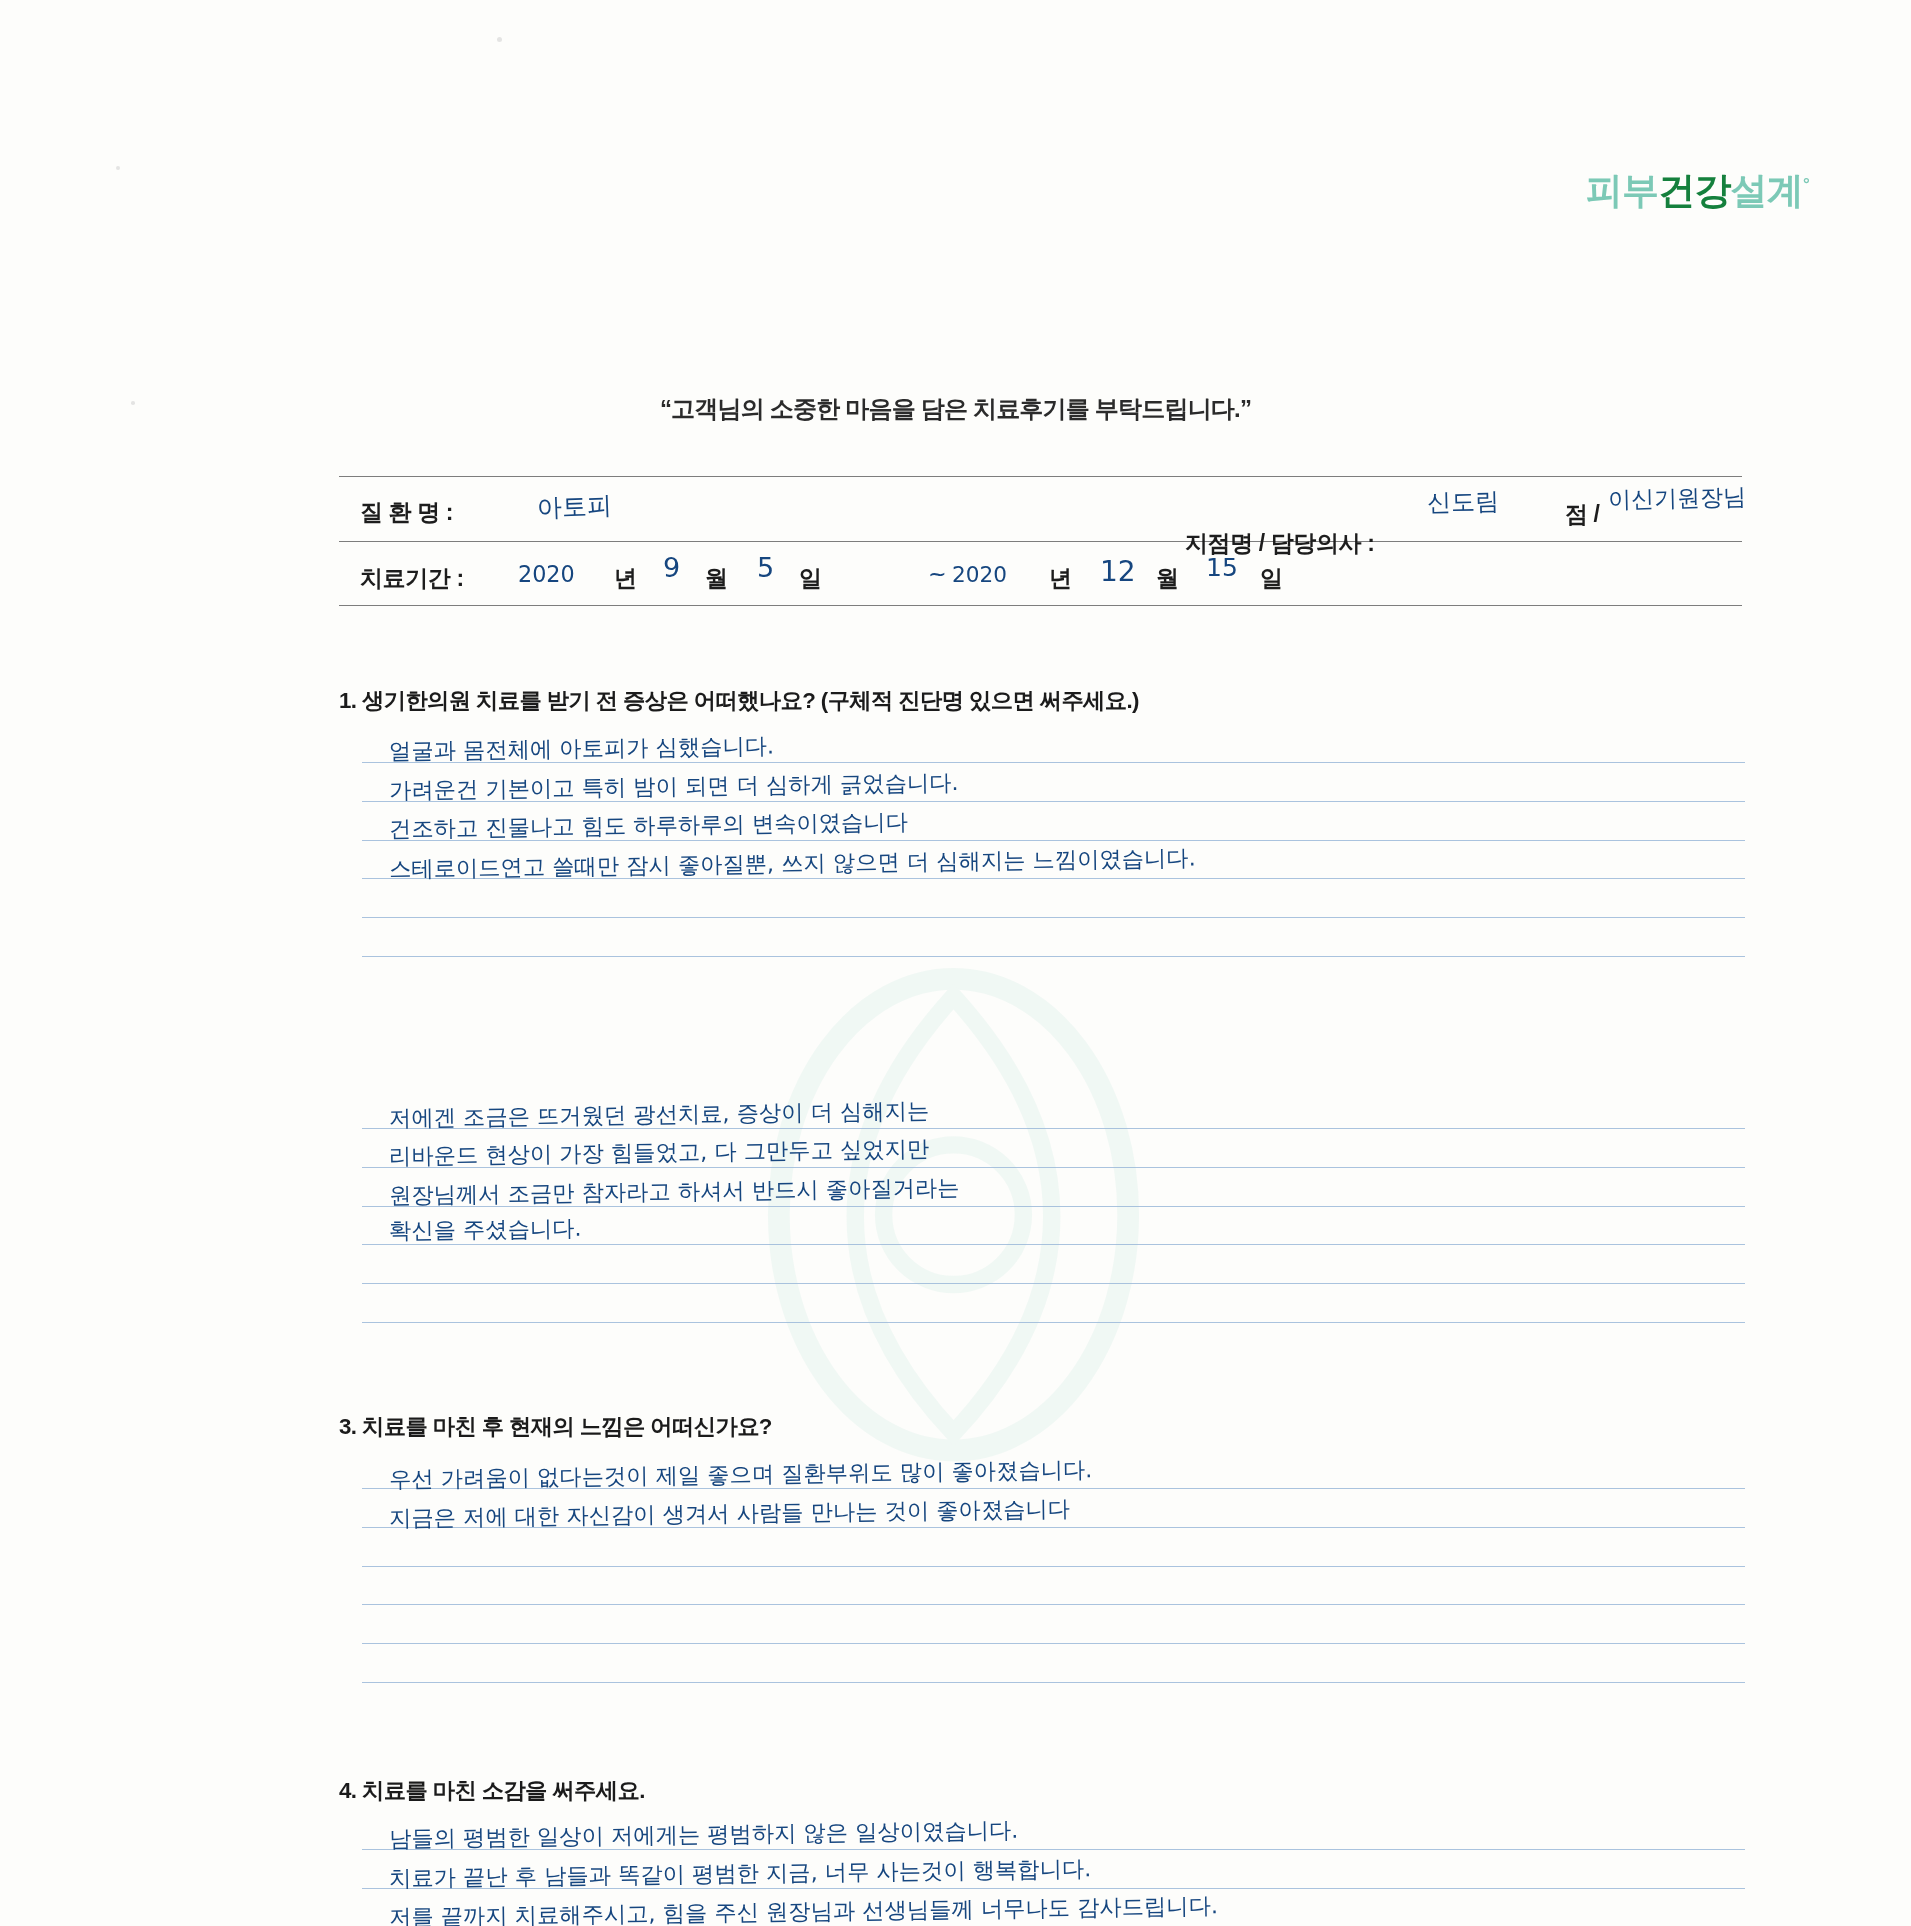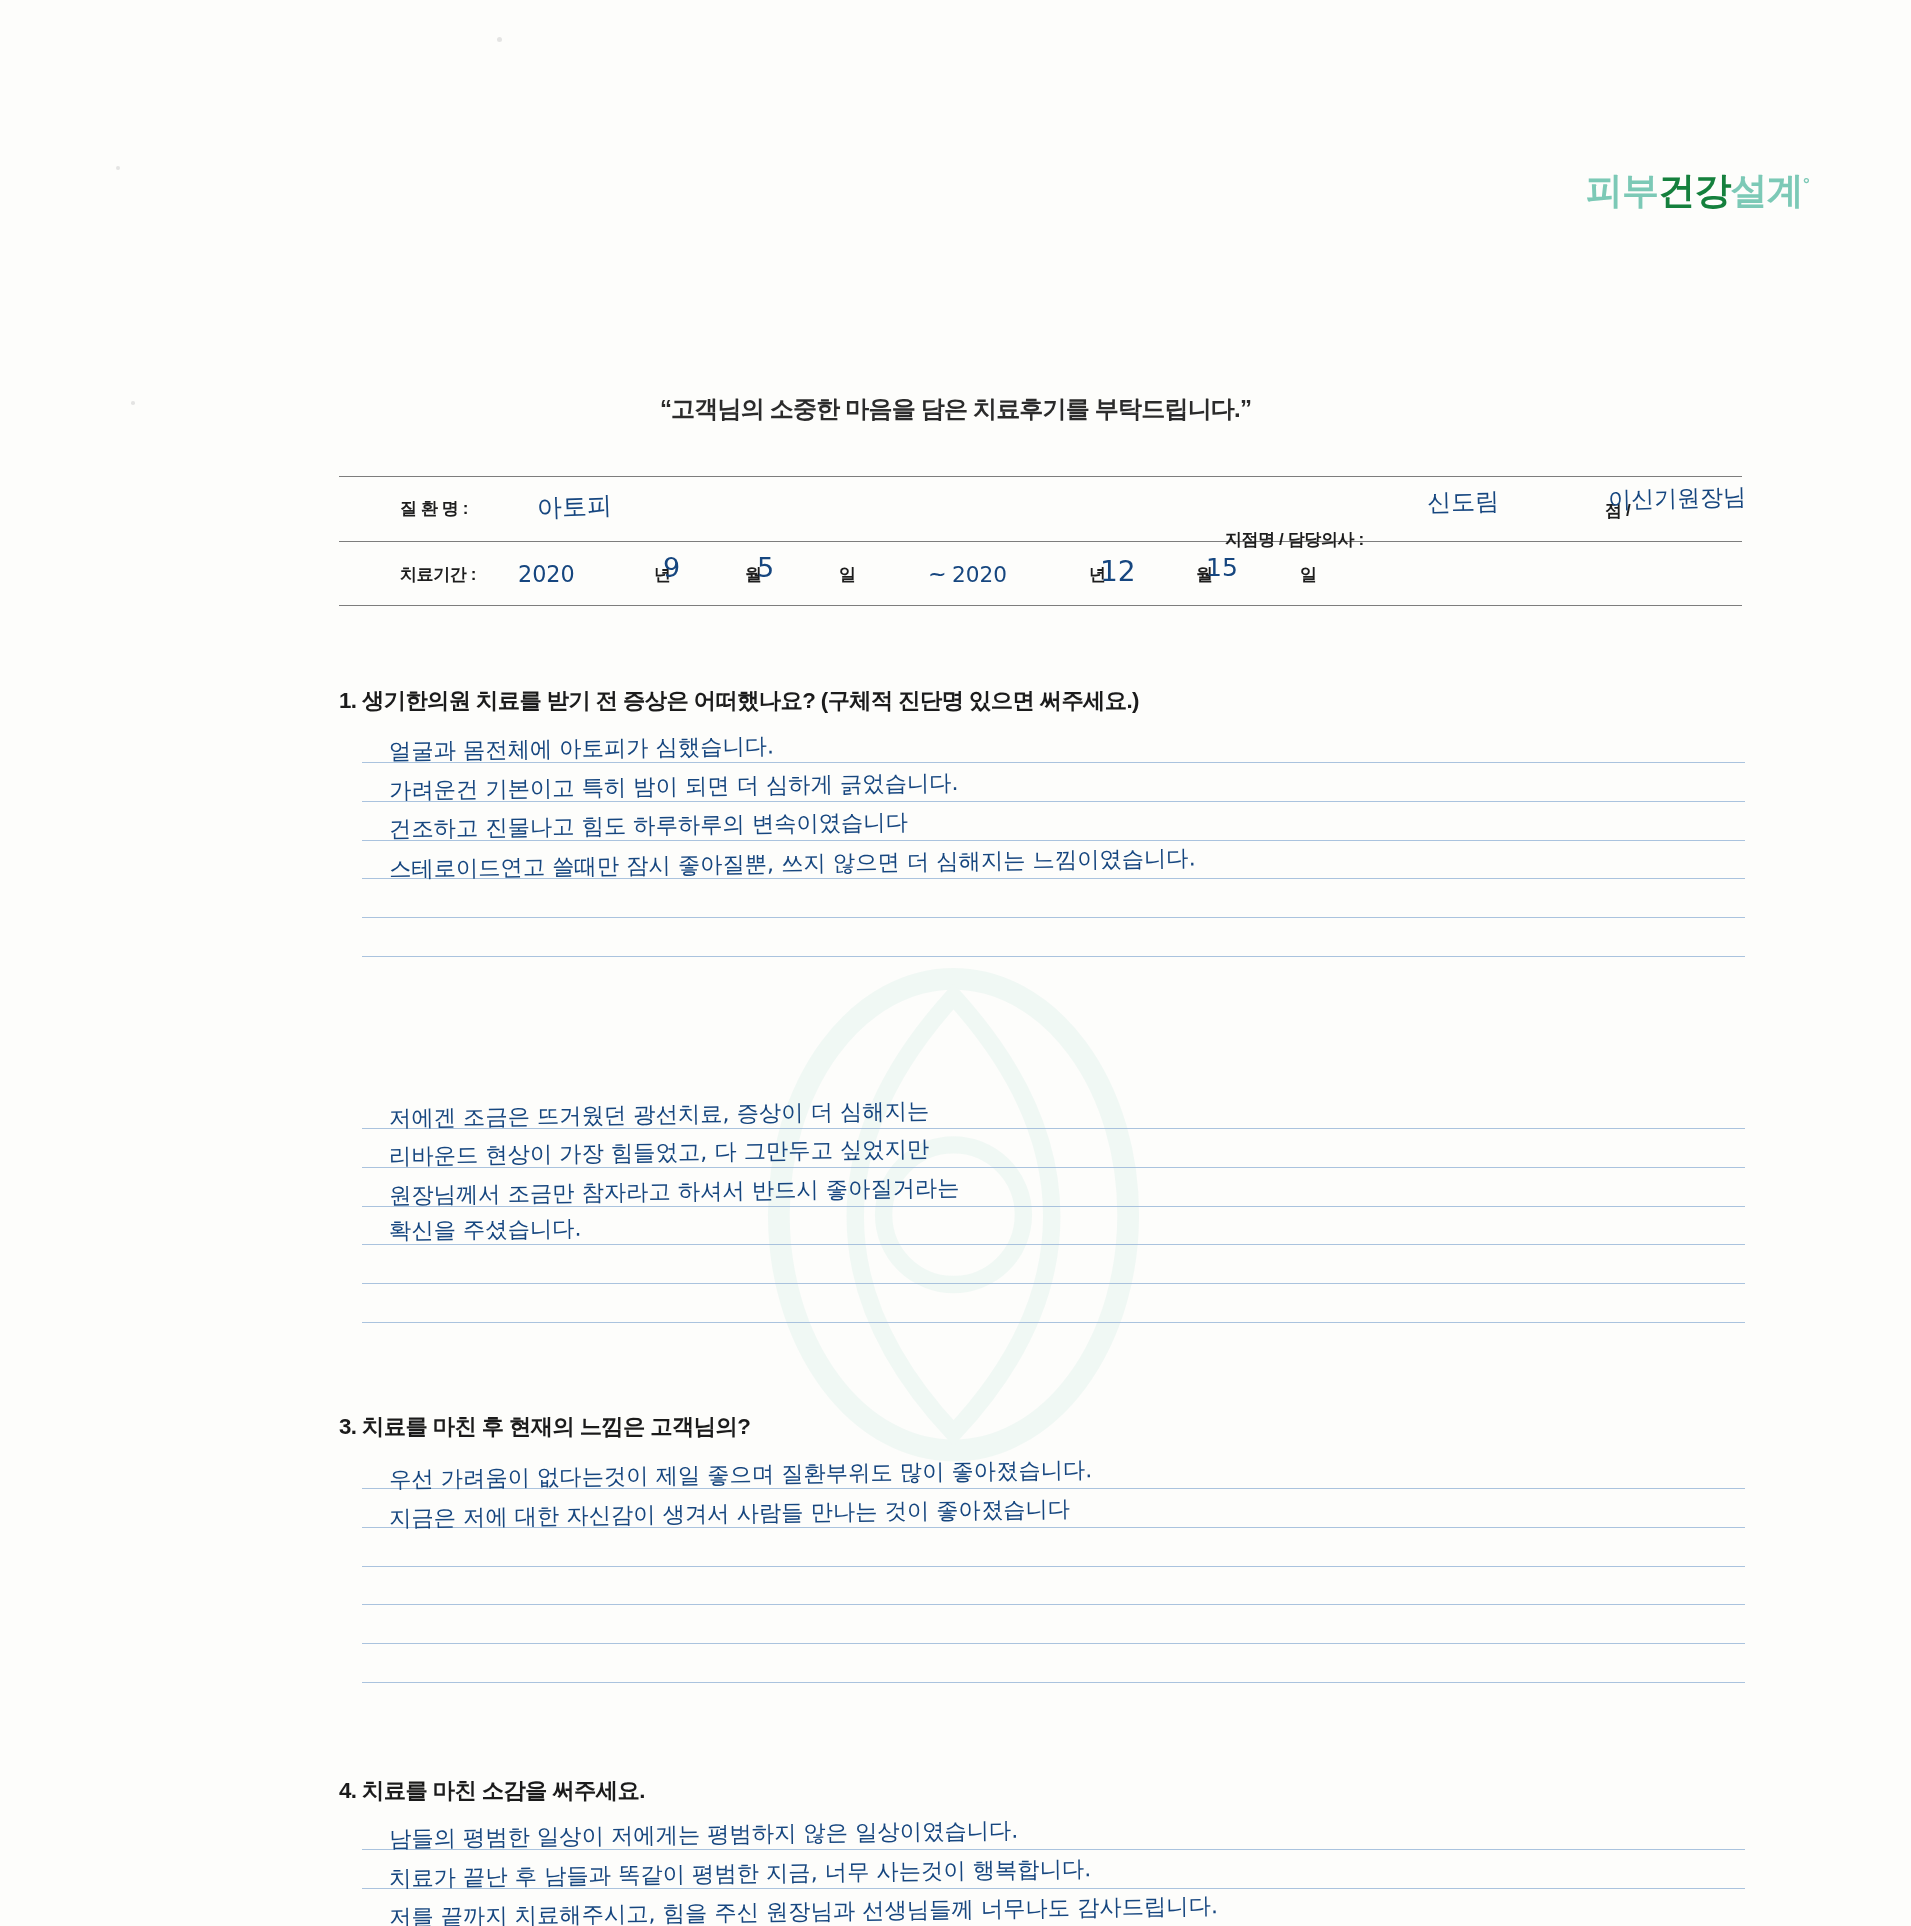--- a/index.html
+++ b/index.html
@@ -87,26 +87,25 @@
     right: 169px;
     height: 1.2px;
     background: #7d7d7d;
   }
   .info-rule.r1 { top: 476px; }
   .info-rule.r2 { top: 541px; }
   .info-rule.r3 { top: 605px; }
 
   .lbl {
     position: absolute;
-    font-size: 17px;
+    font-size: 23px;
     font-weight: bold;
     color: #1d1d1d;
     letter-spacing: -0.4px;
     white-space: nowrap;
-    margin-left: 40px;
   }
   .hand {
     position: absolute;
     font-family: "DejaVu Sans", sans-serif;
     color: #16467f;
     white-space: nowrap;
     font-weight: 500;
   }
 
   
@@ -225,21 +224,21 @@
     <div class="aline-sp"></div>
       <div class="aline"></div>
   </div>
   <div class="hand tilt4" style="left:389px;top:1100px;font-size:22.3px;">저에겐 조금은 뜨거웠던 광선치료, 증상이 더 심해지는</div>
   <div class="hand tilt4" style="left:389px;top:1138px;font-size:22.3px;">리바운드 현상이 가장 힘들었고, 다 그만두고 싶었지만</div>
   <div class="hand tilt4" style="left:389px;top:1177px;font-size:22.3px;">원장님께서 조금만 참자라고 하셔서 반드시 좋아질거라는</div>
   <div class="hand tilt4" style="left:389px;top:1215px;font-size:22.3px;">확신을 주셨습니다.</div>
 
   <div class="q" style="top:1396px;">
     <span>3.</span>
-    <span>치료를 마친 후 현재의 느낌은 고객님의?</span>
+    <span>치료를 마친 후 현재의 느낌은 어떠신가요?</span>
   </div>
   <div class="answer-lines" style="top:1450px;">
     <div class="aline-sp"></div>
       <div class="aline"></div>
     <div class="aline-sp"></div>
       <div class="aline"></div>
     <div class="aline-sp"></div>
       <div class="aline"></div>
     <div class="aline-sp"></div>
       <div class="aline"></div>

